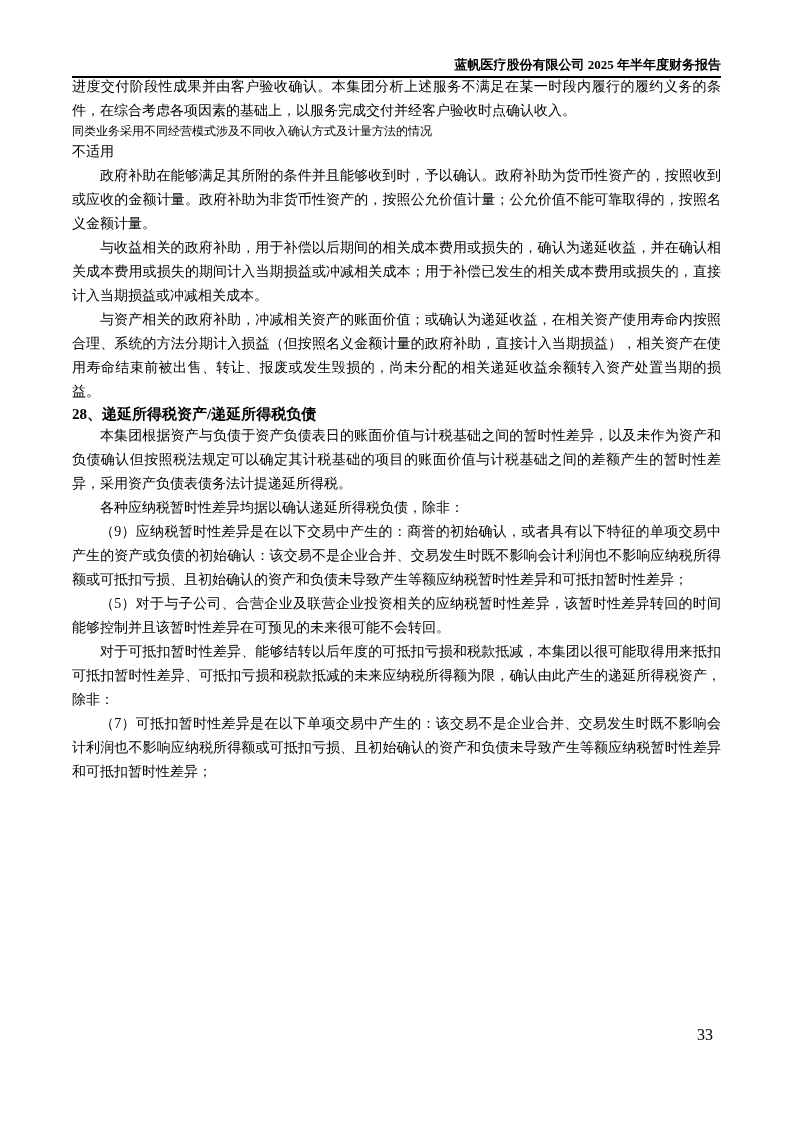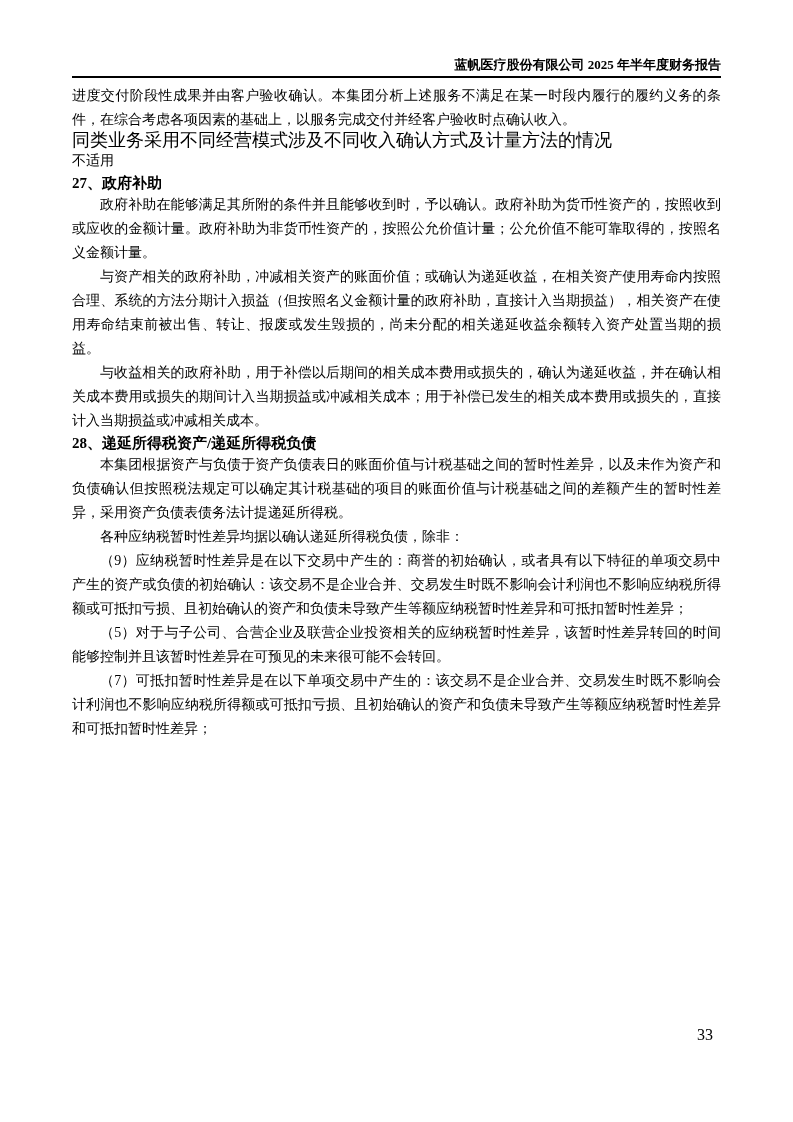--- a/index.html
+++ b/index.html
@@ -23,40 +23,40 @@
     width: 649px;
     text-align: right;
     font-size: 13px;
     font-weight: bold;
     line-height: 17px;
     padding-bottom: 3px;
     border-bottom: 2px solid #000000;
   }
   .content {
     position: absolute;
-    top: 84px;
+    top: 75px;
     left: 72px;
     width: 649px;
     font-size: 14px;
     line-height: 24px;
     text-align: justify;
     text-justify: inter-ideograph;
   }
   .content p { margin: 0; }
   .para {
     margin-top: 4px;
     text-indent: 2em;
   }
   .para-continuation {
     margin-top: 36px;
     text-indent: 0;
   }
   .subnote {
     margin-top: 7px;
-    font-size: 18px;
+    font-size: 12px;
     line-height: 17px;
     text-indent: 0;
   }
   .plain-line {
     margin-top: 17px;
     text-indent: 0;
   }
   .section-heading {
     margin-top: 15px;
     margin-bottom: 12px;
@@ -83,39 +83,39 @@
   </div>
 
   <div class="content">
 
     <p class="para-continuation">进度交付阶段性成果并由客户验收确认。本集团分析上述服务不满足在某一时段内履行的履约义务的条件，在综合考虑各项因素的基础上，以服务完成交付并经客户验收时点确认收入。</p>
 
     <p class="subnote">同类业务采用不同经营模式涉及不同收入确认方式及计量方法的情况</p>
 
     <p class="plain-line">不适用</p>
 
-    <p class="section-heading">27、政府补助</p>
 
     <p class="para">政府补助在能够满足其所附的条件并且能够收到时，予以确认。政府补助为货币性资产的，按照收到或应收的金额计量。政府补助为非货币性资产的，按照公允价值计量；公允价值不能可靠取得的，按照名义金额计量。</p>
 
 
+    <p class="para">与收益相关的政府补助，用于补偿以后期间的相关成本费用或损失的，确认为递延收益，并在确认相关成本费用或损失的期间计入当期损益或冲减相关成本；用于补偿已发生的相关成本费用或损失的，直接计入当期损益或冲减相关成本。</p>
+
     <p class="para">与资产相关的政府补助，冲减相关资产的账面价值；或确认为递延收益，在相关资产使用寿命内按照合理、系统的方法分期计入损益（但按照名义金额计量的政府补助，直接计入当期损益），相关资产在使用寿命结束前被出售、转让、报废或发生毁损的，尚未分配的相关递延收益余额转入资产处置当期的损益。</p>
-
-    <p class="para">与收益相关的政府补助，用于补偿以后期间的相关成本费用或损失的，确认为递延收益，并在确认相关成本费用或损失的期间计入当期损益或冲减相关成本；用于补偿已发生的相关成本费用或损失的，直接计入当期损益或冲减相关成本。</p>
 
     <p class="section-heading">28、递延所得税资产/递延所得税负债</p>
 
     <p class="para">本集团根据资产与负债于资产负债表日的账面价值与计税基础之间的暂时性差异，以及未作为资产和负债确认但按照税法规定可以确定其计税基础的项目的账面价值与计税基础之间的差额产生的暂时性差异，采用资产负债表债务法计提递延所得税。</p>
 
     <p class="para">各种应纳税暂时性差异均据以确认递延所得税负债，除非：</p>
 
     <p class="para">（9）应纳税暂时性差异是在以下交易中产生的：商誉的初始确认，或者具有以下特征的单项交易中产生的资产或负债的初始确认：该交易不是企业合并、交易发生时既不影响会计利润也不影响应纳税所得额或可抵扣亏损、且初始确认的资产和负债未导致产生等额应纳税暂时性差异和可抵扣暂时性差异；</p>
 
     <p class="para">（5）对于与子公司、合营企业及联营企业投资相关的应纳税暂时性差异，该暂时性差异转回的时间能够控制并且该暂时性差异在可预见的未来很可能不会转回。</p>
 
+    <p class="para">对于可抵扣暂时性差异、能够结转以后年度的可抵扣亏损和税款抵减，本集团以很可能取得用来抵扣可抵扣暂时性差异、可抵扣亏损和税款抵减的未来应纳税所得额为限，确认由此产生的递延所得税资产，除非：</p>
 
     <p class="para">（7）可抵扣暂时性差异是在以下单项交易中产生的：该交易不是企业合并、交易发生时既不影响会计利润也不影响应纳税所得额或可抵扣亏损、且初始确认的资产和负债未导致产生等额应纳税暂时性差异和可抵扣暂时性差异；</p>
 
   </div>
 
   <div class="footer-pagenum">33</div>
 
 </div>
 
 </body></html>

